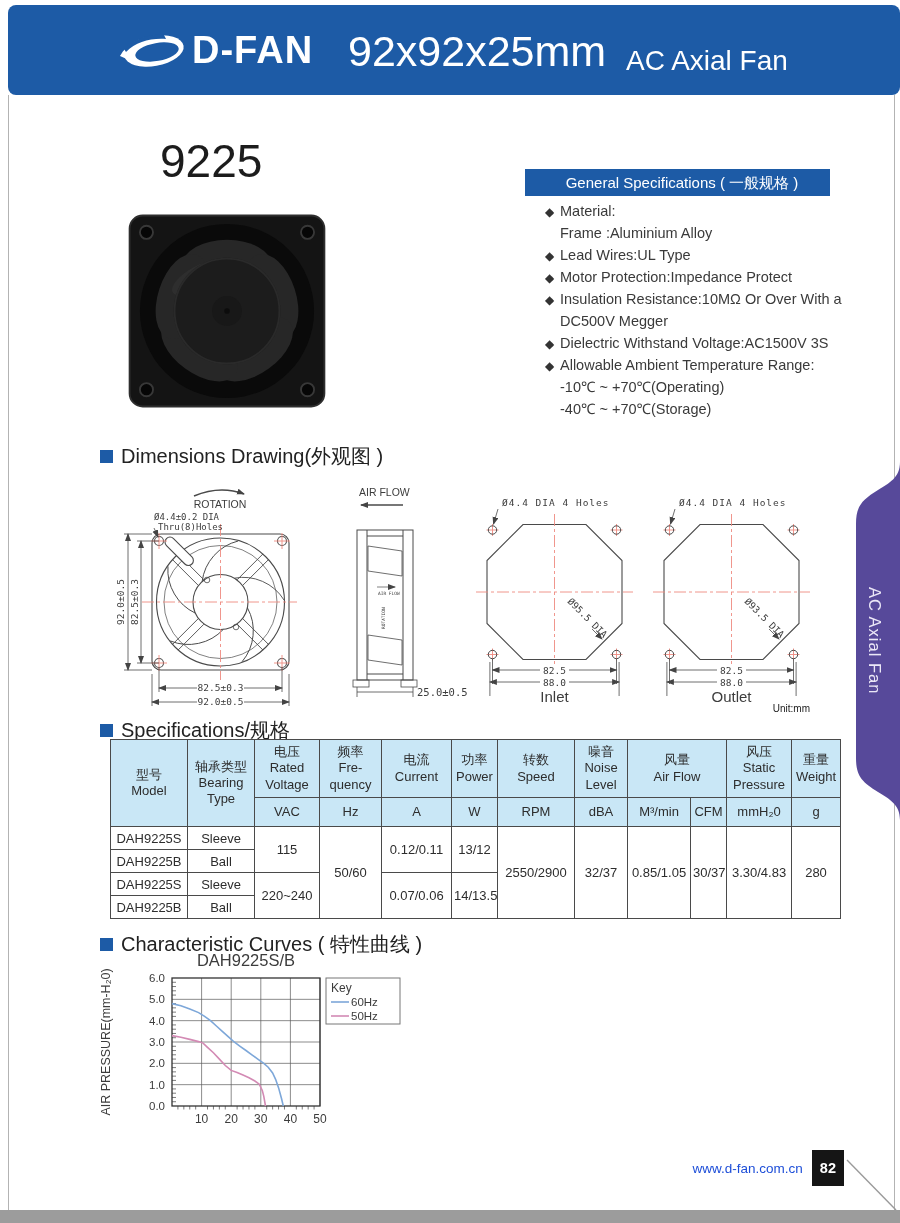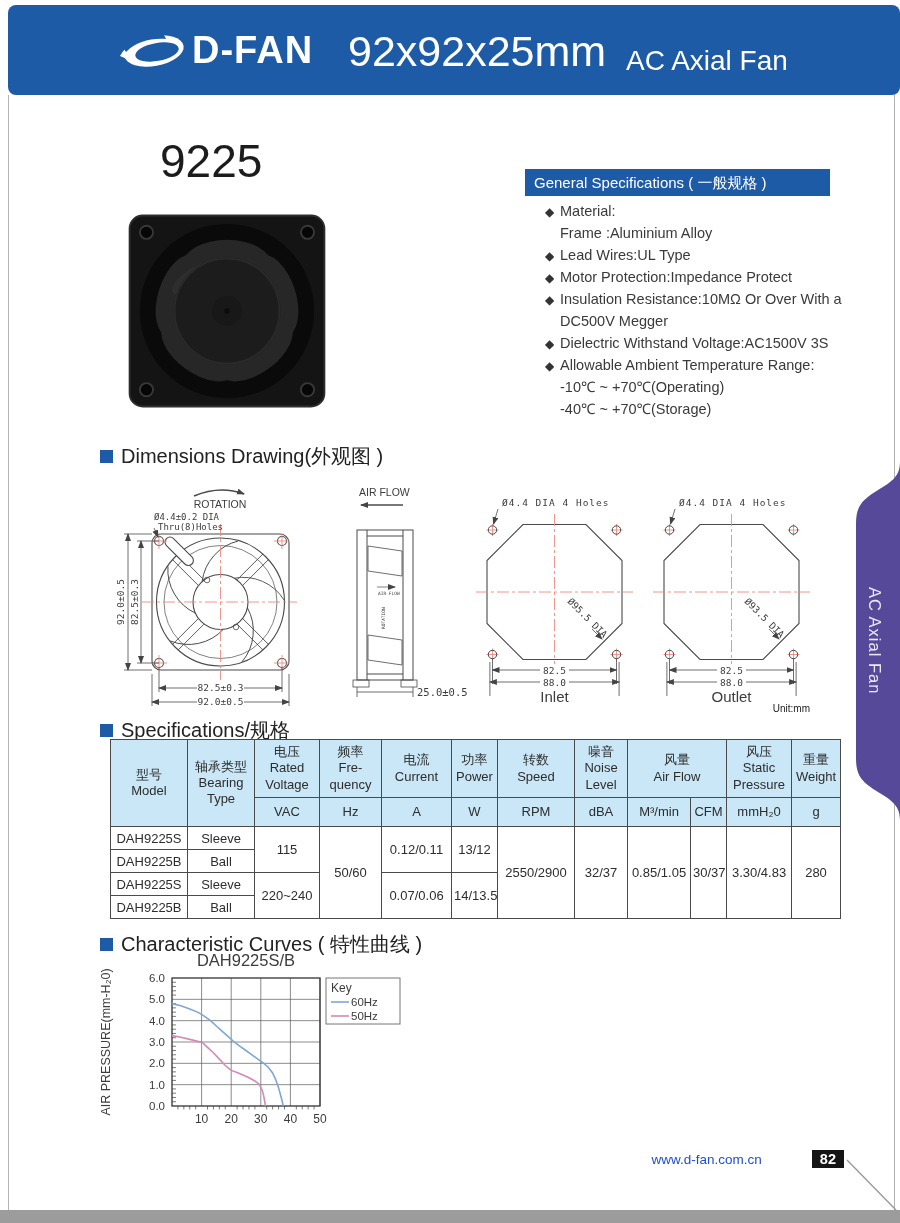--- a/index.html
+++ b/index.html
@@ -13,21 +13,21 @@
   .category-title{position:absolute;left:618px;top:40px;font-size:28px;font-weight:500;color:#fff;}
   
   .border-left{position:absolute;left:8px;top:95px;width:1px;height:1115px;background:#b3b3b3;}
   .border-right{position:absolute;left:894px;top:95px;width:1px;height:1115px;background:#b3b3b3;}
   .bottom-bar{position:absolute;left:0;top:1210px;width:900px;height:13px;background:#9c9c9c;}
   
   .model-number{position:absolute;left:160px;top:134px;font-size:46px;font-weight:500;color:#1c1c1c;}
   .fan-photo{position:absolute;left:124px;top:208px;}
   
   .gs-bar{position:absolute;left:525px;top:169px;width:305px;height:27px;background:#1d5ba6;
-          color:#fff;font-size:15px;line-height:27px;padding-left:9px;box-sizing:border-box;}
+          color:#fff;font-size:15px;line-height:27px;padding-left:9px;box-sizing:border-box;text-align:center;}
   .gs-list{position:absolute;left:529px;top:201px;width:345px;font-size:14.5px;color:#3a3a3a;margin-left:16px;}
   .gs-line{line-height:21.3px;white-space:nowrap;}
   .gs-line .blt{display:inline-block;width:15px;font-size:12px;color:#333;}
   .gs-line.ind{padding-left:15px;}
   
   .sec-title{position:absolute;font-size:20px;color:#222;font-weight:500;}
   .sec-sq{display:inline-block;width:13px;height:13px;background:#1d5ba6;margin-right:8px;}
   #sec-dim{left:100px;top:443px;}
   #sec-spec{left:100px;top:717px;}
   #sec-curve{left:100px;top:931px;}
@@ -47,21 +47,21 @@
   .spec-table th,.spec-table td{border:1px solid #4a4a4a;text-align:center;vertical-align:middle;padding:0 2px;}
   .spec-table thead th{background:#c9e7f6;font-weight:400;white-space:pre-line;line-height:1.25;}
   .spec-table tr.h1 th{height:57px;}
   .spec-table tr.h2 th{height:28px;}
   .spec-table tbody td{height:22px;background:#fff;}
   
   #curve-block{position:absolute;left:100px;top:946px;}
   
   .footer-row{position:absolute;left:560px;top:1150px;width:284px;display:flex;justify-content:flex-end;align-items:center;gap:9px;}
   .footer-url{font-size:13.5px;color:#1d4ed8;}
-  .page-badge{background:#151515;color:#fff;font-size:14.5px;font-weight:bold;padding:1px 8px;margin-left:41px;}
+  .page-badge{background:#151515;color:#fff;font-size:14.5px;font-weight:bold;padding:10px 8px;}
   .corner-line{position:absolute;left:846px;top:1158px;}
   
   .side-tab{position:absolute;left:845px;top:462px;width:55px;height:358px;}
   .side-tab-label{position:absolute;left:12px;top:0;width:34px;height:358px;display:flex;align-items:center;justify-content:center;
     writing-mode:vertical-rl;color:#ebe7f7;font-size:16.5px;letter-spacing:1px;}
 </style>
 </head>
 <body>
 
 <div class="page">

